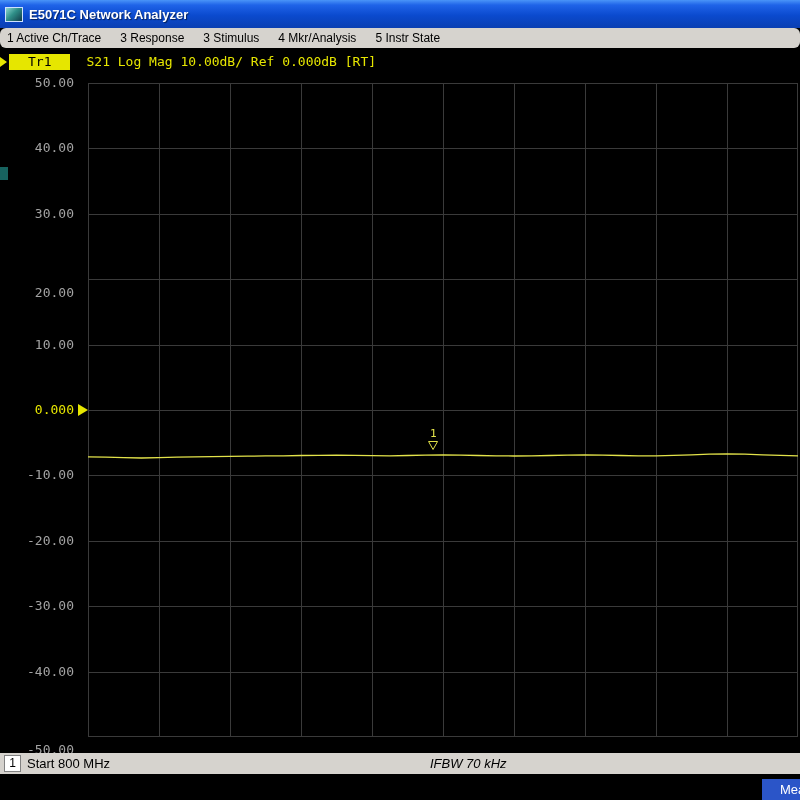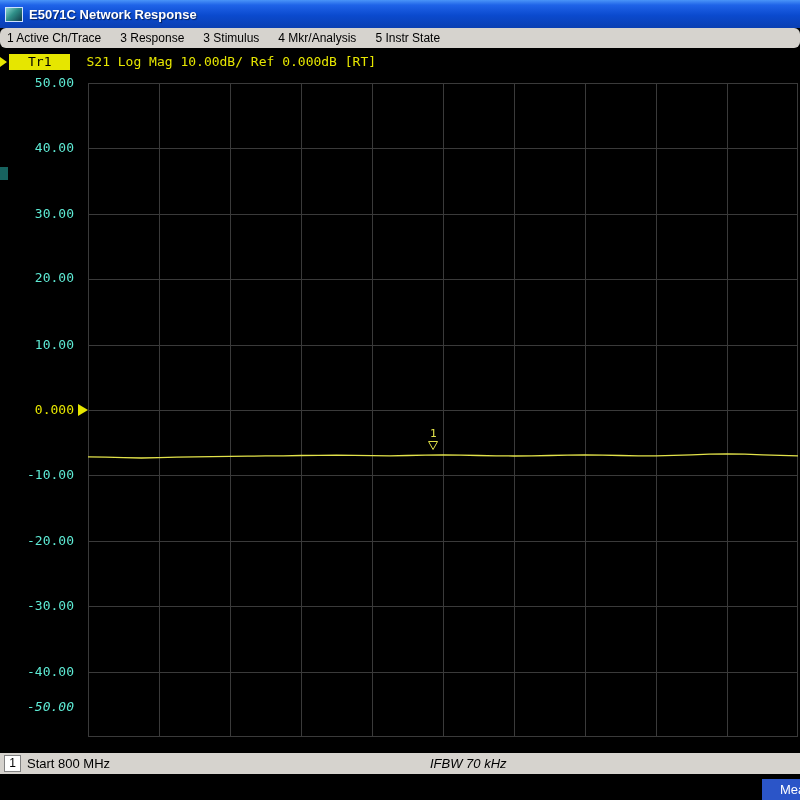--- a/index.html
+++ b/index.html
@@ -23,21 +23,21 @@
   .trace-status{position:absolute;top:53px;left:0;height:17px;display:flex;align-items:center;
     font-family:"DejaVu Sans Mono",monospace;font-size:13px;}
   .tr-arrow{width:0;height:0;border-left:7px solid #e6e600;border-top:5px solid transparent;
     border-bottom:5px solid transparent;margin-right:2px;}
   .tr-badge{background:#e6e600;color:#000;padding:0 19px;line-height:16px;}
   .tr-detail{color:#e6e600;margin-left:16px;white-space:pre;}
 
   
   .yaxis{position:absolute;left:0;top:83px;width:80px;height:654px;}
   .ytick{position:absolute;right:6px;width:72px;text-align:right;
-    font-family:"DejaVu Sans Mono",monospace;font-size:13px;color:#5eead4;}
+    font-family:"DejaVu Sans Mono",monospace;font-size:13px;color:#a3a3a3;}
   .ytick.ref{color:#e6e600;text-align:right;}
   .ref-triangle{position:absolute;left:78px;top:404px;width:0;height:0;
     border-left:10px solid #e6e600;border-top:6px solid transparent;border-bottom:6px solid transparent;}
   .plot{position:absolute;left:88px;top:83px;width:710px;height:654px;}
   .plot svg{position:absolute;left:0;top:0;}
   .marker-readout{position:absolute;left:96px;top:89px;color:#e6e600;
     font-family:"DejaVu Sans Mono",monospace;font-size:13px;white-space:pre;}
 
   
   .statusbar{position:absolute;left:0;right:0;top:753px;height:21px;background:#d6d3ce;
@@ -54,49 +54,49 @@
   
   .artifact{position:absolute;left:0;top:167px;width:8px;height:13px;background:#17635f;}
 </style>
 </head>
 <body>
 
 <div class="screen">
 
   <div class="titlebar">
     <span class="app-icon"></span>
-    <span class="title-text">E5071C Network Response</span>
+    <span class="title-text">E5071C Network Analyzer</span>
   </div>
 
   <div class="menubar">
     <span class="menu-item">1 Active Ch/Trace</span>
     <span class="menu-item">3 Response</span>
     <span class="menu-item">3 Stimulus</span>
     <span class="menu-item">4 Mkr/Analysis</span>
     <span class="menu-item">5 Instr State</span>
   </div>
 
   <div class="trace-status">
     <span class="tr-arrow"></span>
     <span class="tr-badge">Tr1</span>
     <span class="tr-detail">S21 Log Mag 10.00dB/ Ref 0.000dB [RT]</span>
   </div>
 
   <div class="yaxis">
       <div class="ytick" style="top: -8px;">50.00</div>
       <div class="ytick" style="top: 57.4px;">40.00</div>
       <div class="ytick" style="top: 122.8px;">30.00</div>
-      <div class="ytick" style="top: 187px;">20.00</div>
+      <div class="ytick" style="top: 202px;">20.00</div>
       <div class="ytick" style="top: 253.6px;">10.00</div>
       <div class="ytick ref" style="top: 319px;">0.000</div>
       <div class="ytick" style="top: 384.4px;">-10.00</div>
       <div class="ytick" style="top: 449.8px;">-20.00</div>
       <div class="ytick" style="top: 515.2px;">-30.00</div>
       <div class="ytick" style="top: 580.6px;">-40.00</div>
-      <div class="ytick" style="top: 616px; font-style: italic;">-50.00</div>
+      <div class="ytick" style="top: 659px;">-50.00</div>
     </div>
   <div class="ref-triangle"></div>
 
   <div class="plot">
     <svg id="graph-svg" width="710" height="654" viewBox="0 0 710 654">
         <line x1="0.5" y1="0" x2="0.5" y2="654" stroke="#3a3a3a" stroke-width="1"></line>
         <line x1="71.5" y1="0" x2="71.5" y2="654" stroke="#3a3a3a" stroke-width="1"></line>
         <line x1="142.5" y1="0" x2="142.5" y2="654" stroke="#3a3a3a" stroke-width="1"></line>
         <line x1="213.5" y1="0" x2="213.5" y2="654" stroke="#3a3a3a" stroke-width="1"></line>
         <line x1="284.5" y1="0" x2="284.5" y2="654" stroke="#3a3a3a" stroke-width="1"></line>

